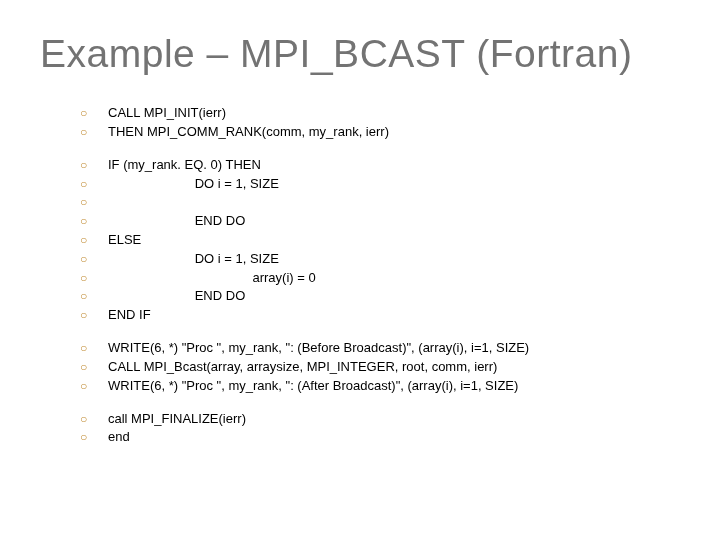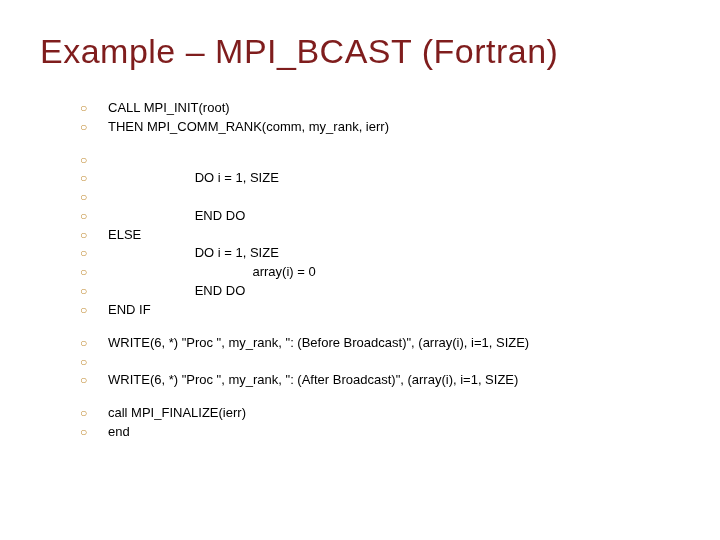--- a/index.html
+++ b/index.html
@@ -13,25 +13,25 @@
     overflow: hidden;
   }
   .slide {
     box-sizing: border-box;
     width: 720px;
     height: 540px;
     padding: 24px 40px 24px 40px;
     position: relative;
   }
   .title {
-    font-size: 34px;
+    font-size: 39px;
     font-weight: 400;
     letter-spacing: 0.5px;
     margin: 8px 0 28px 0;
-    color: #7f1d1d;
+    color: #737373;
   }
   .body {
     margin-left: 40px;
   }
   .line {
     display: flex;
     align-items: flex-start;
     font-size: 13px;
     line-height: 1.45;
     min-height: 18px;
@@ -53,29 +53,30 @@
   }
 </style>
 </head>
 <body>
 
 <div class="slide">
   <div class="title">Example – MPI_BCAST (Fortran)</div>
   <div class="body" id="body">
       <div class="line">
         <span class="bullet">○</span>
-        <span class="txt">CALL MPI_INIT(root)</span>
+        <span class="txt">CALL MPI_INIT(ierr)</span>
       </div>
       <div class="line">
         <span class="bullet">○</span>
         <span class="txt">THEN MPI_COMM_RANK(comm, my_rank, ierr)</span>
       </div>
       <div class="gap"></div>
       <div class="line">
         <span class="bullet">○</span>
+        <span class="txt">IF (my_rank. EQ. 0) THEN</span>
       </div>
       <div class="line">
         <span class="bullet">○</span>
         <span class="txt">                        DO i = 1, SIZE</span>
       </div>
       <div class="line">
         <span class="bullet">○</span>
       </div>
       <div class="line">
         <span class="bullet">○</span>
@@ -101,20 +102,21 @@
         <span class="bullet">○</span>
         <span class="txt">END IF</span>
       </div>
       <div class="gap"></div>
       <div class="line">
         <span class="bullet">○</span>
         <span class="txt">WRITE(6, *) "Proc ", my_rank, ": (Before Broadcast)", (array(i), i=1, SIZE)</span>
       </div>
       <div class="line">
         <span class="bullet">○</span>
+        <span class="txt">CALL MPI_Bcast(array, arraysize, MPI_INTEGER, root, comm, ierr)</span>
       </div>
       <div class="line">
         <span class="bullet">○</span>
         <span class="txt">WRITE(6, *) "Proc ", my_rank, ": (After Broadcast)", (array(i), i=1, SIZE)</span>
       </div>
       <div class="gap"></div>
       <div class="line">
         <span class="bullet">○</span>
         <span class="txt">call MPI_FINALIZE(ierr)</span>
       </div>

